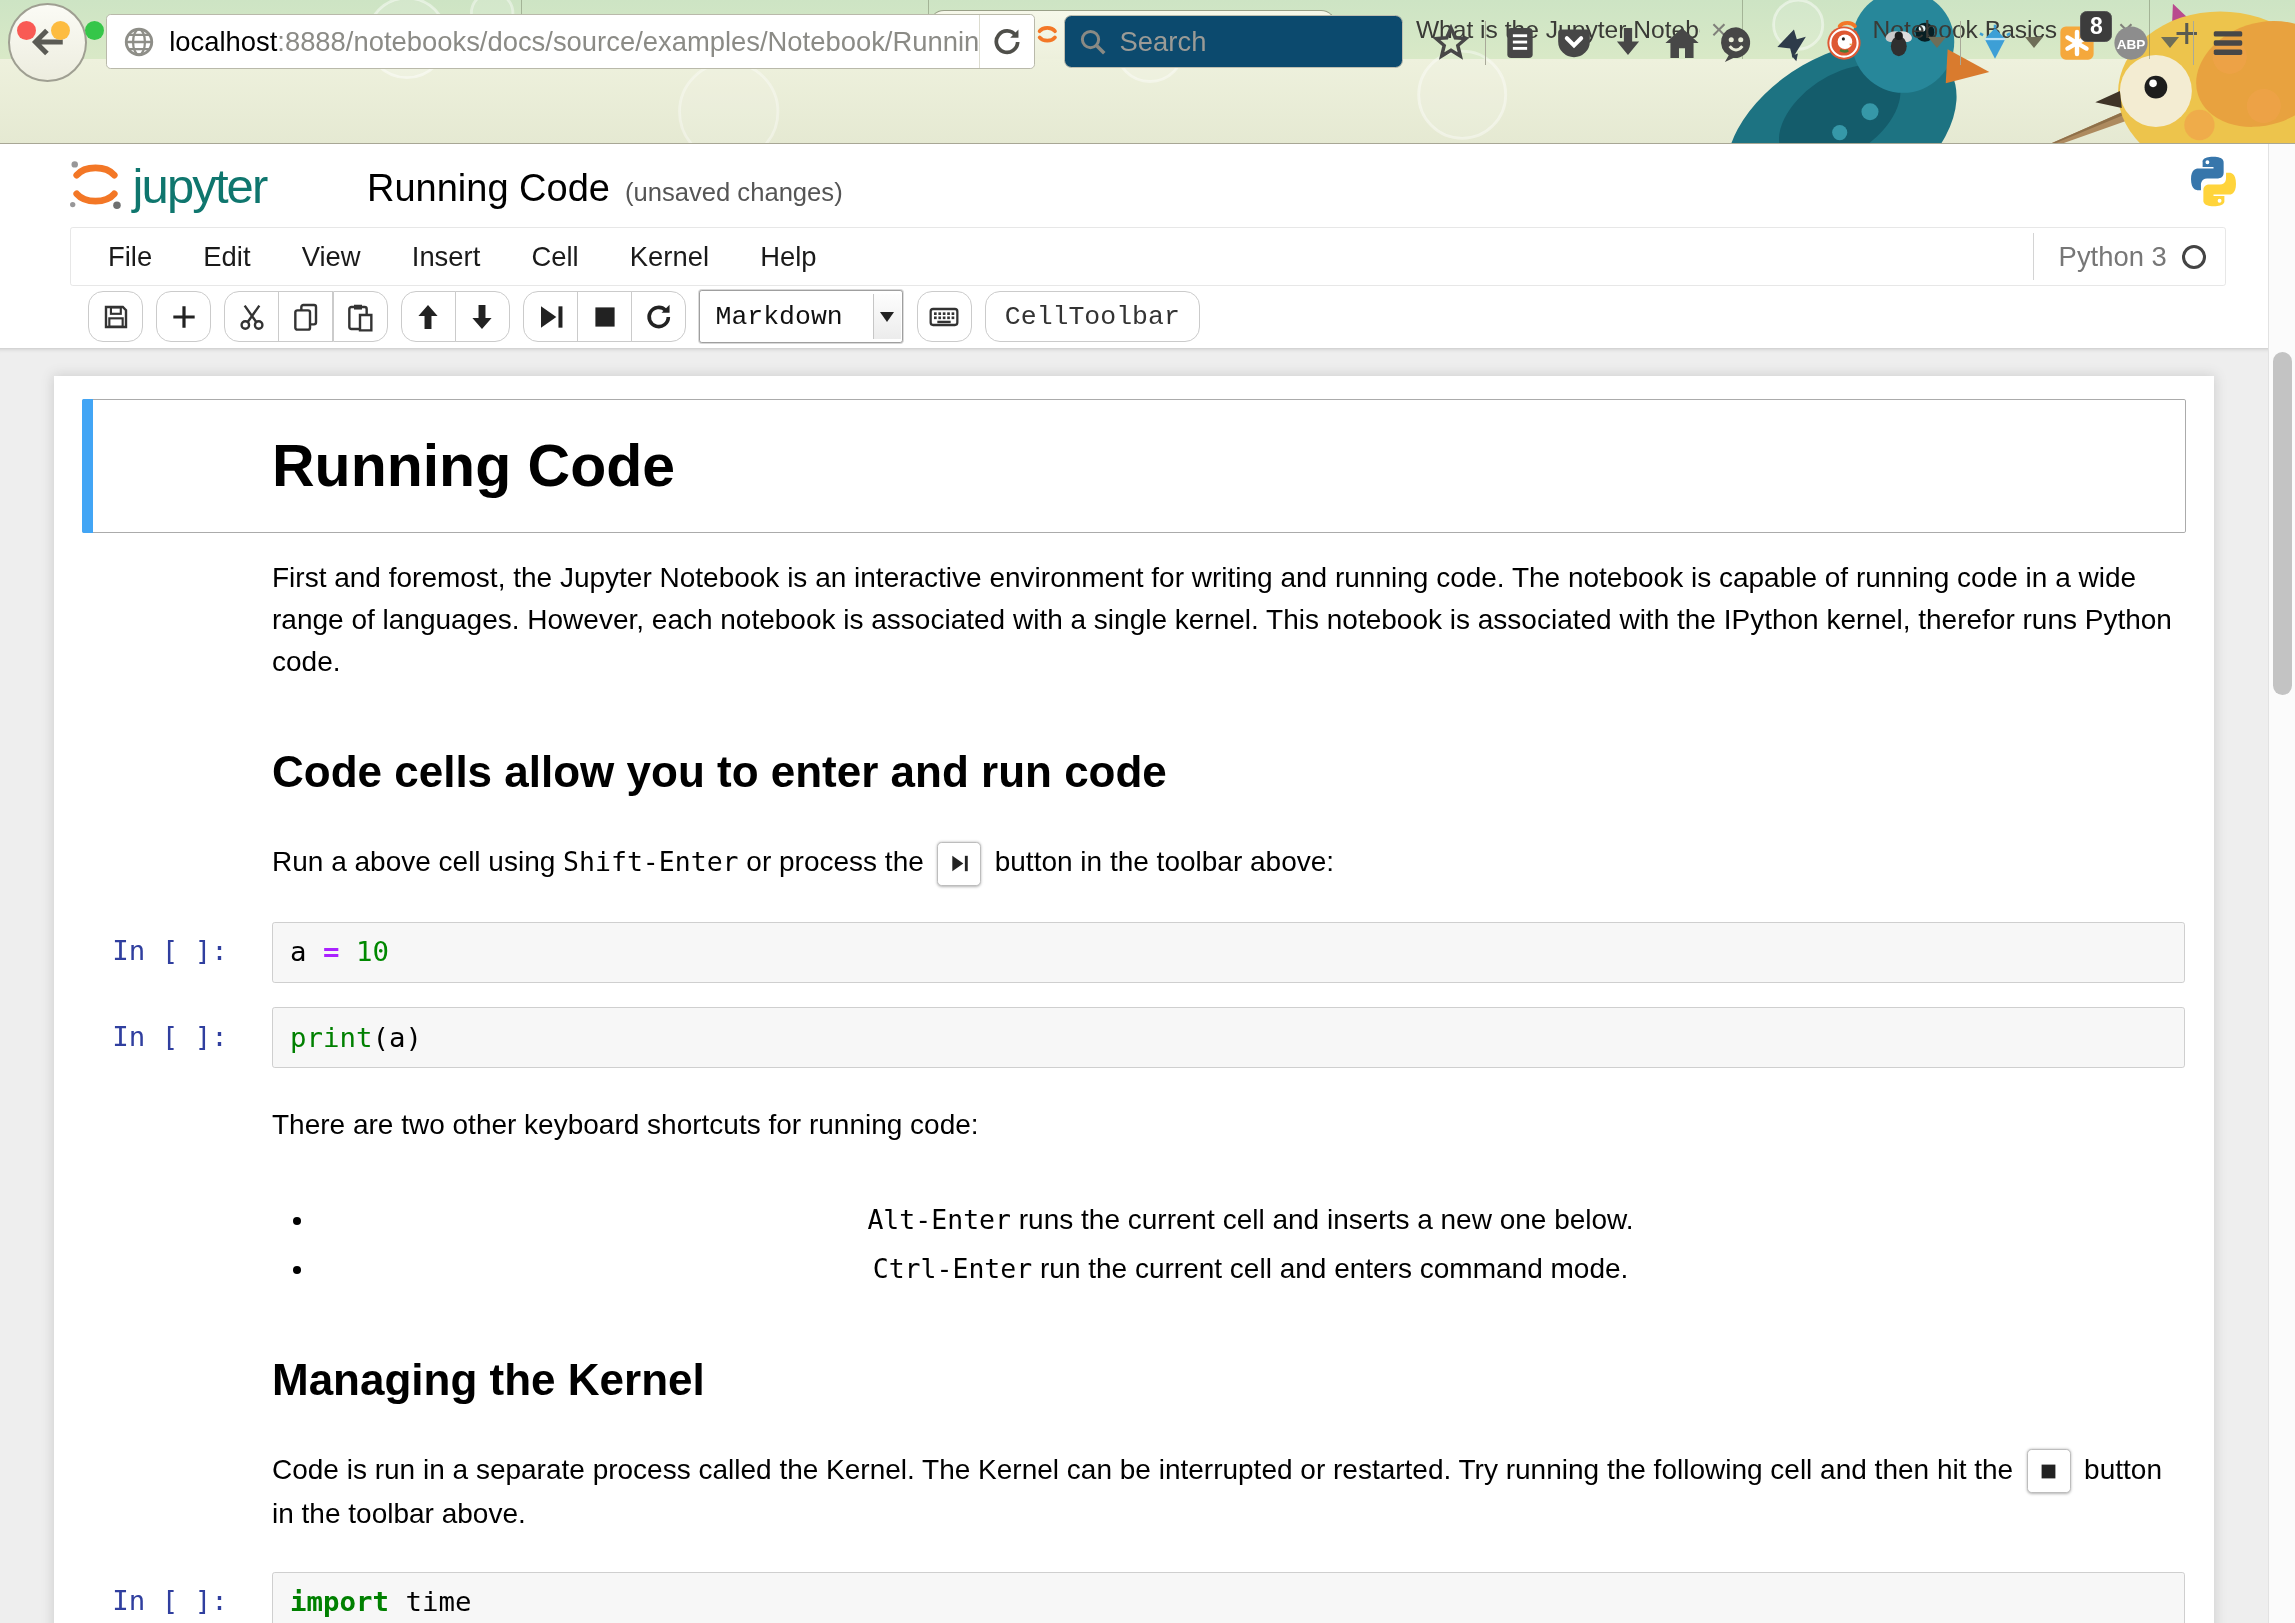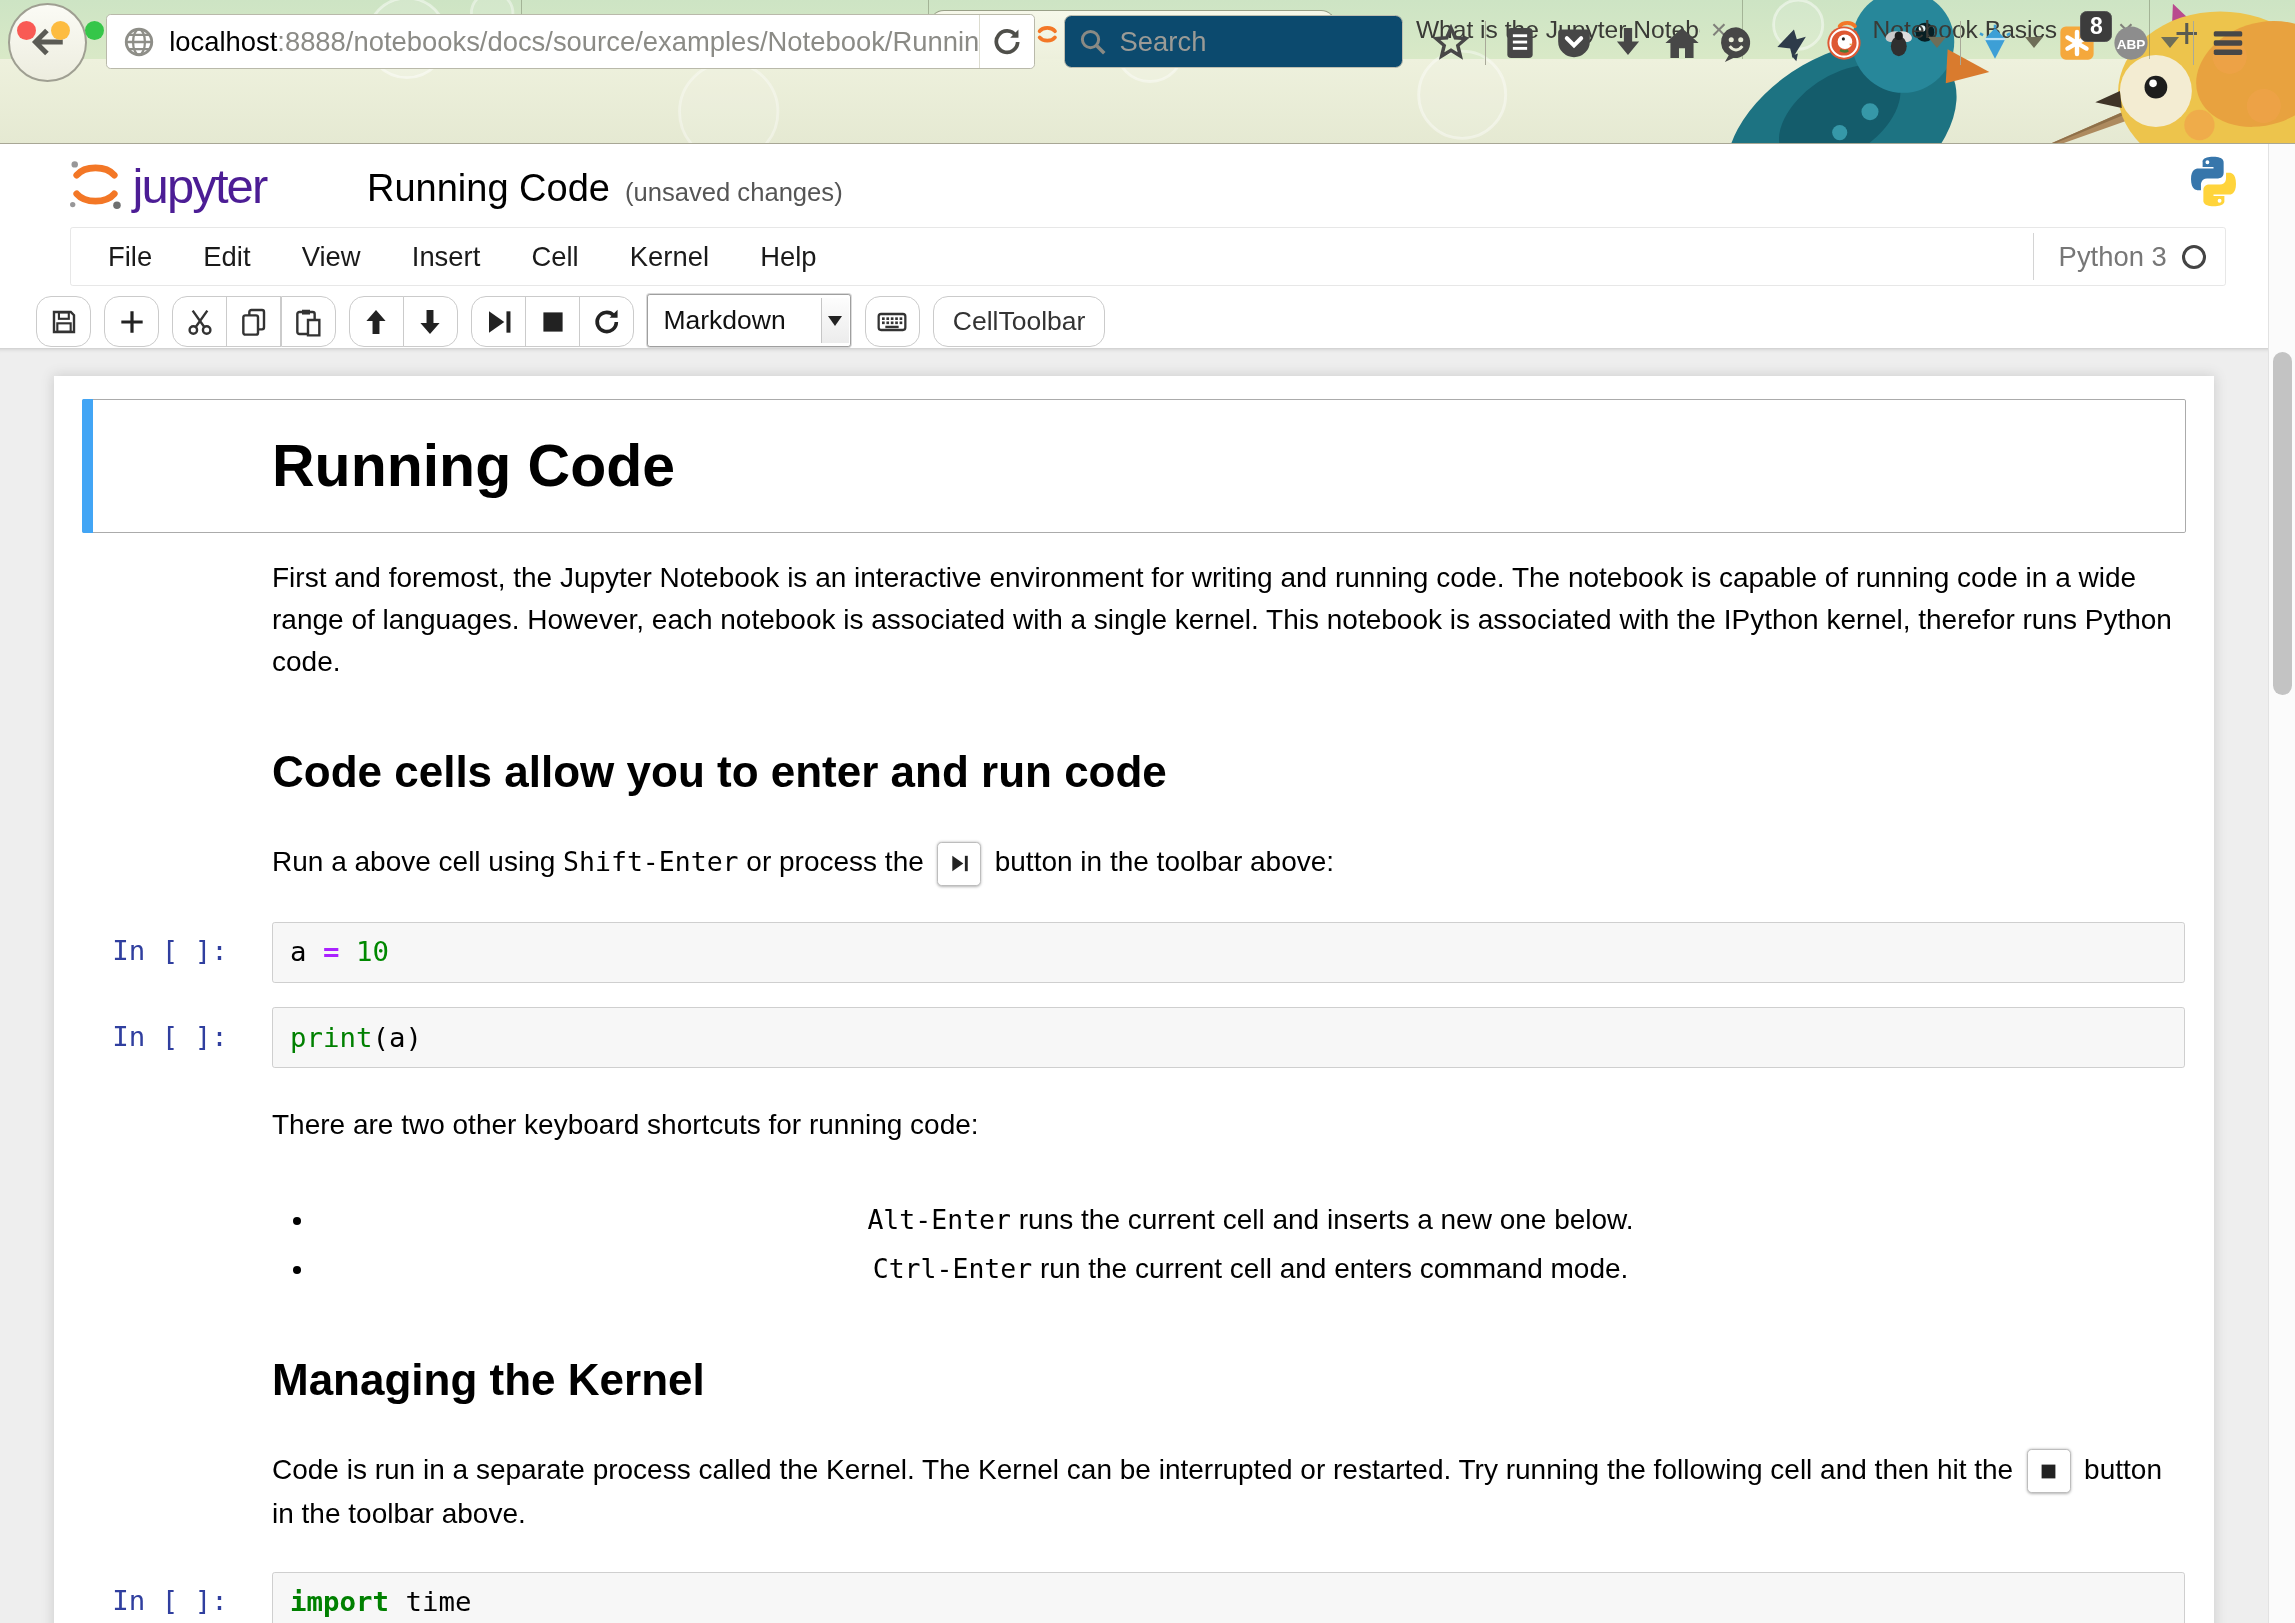--- a/index.html
+++ b/index.html
@@ -42,32 +42,32 @@
   .nicon{width:40px;height:40px;display:flex;align-items:center;justify-content:center;position:relative;flex:0 0 auto;}
   .nicon svg{width:38px;height:38px;}
   .ndiv{width:0.9px;height:44px;background:#a9a999;flex:0 0 0.9px;}
   .ncaret{width:0;height:0;border-left:9.5px solid transparent;border-right:9.5px solid transparent;border-top:11.4px solid #6e6e58;margin-left:-3.8px;flex:0 0 auto;}
   .nbadge{position:absolute;top:-11.4px;right:-15px;background:#3c3c3c;color:#fff;font-size:23px;font-weight:bold;padding:0.9px 8.5px;border-radius:6.6px;border:1.9px solid #555;}
 
   
   .app{position:absolute;top:144px;left:0;right:0;bottom:0;background:#fff;}
   .jp-header{position:relative;height:83px;}
   .jp-logo{position:absolute;left:66px;top:11.4px;display:flex;align-items:flex-end;gap:7.6px;}
-  .jp-logo .logo-text{font-size:49px;color:#4c1d95;letter-spacing:-1.9px;line-height:1;padding-bottom:3.8px;}
+  .jp-logo .logo-text{font-size:49px;color:#0f766e;letter-spacing:-1.9px;line-height:1;padding-bottom:3.8px;}
   .jp-titlewrap{position:absolute;left:367px;top:23px;display:flex;align-items:baseline;gap:15px;}
   .jp-title{font-size:38px;color:#000;}
   .jp-subtitle{font-size:25.6px;color:#555;}
   .py-logo{position:absolute;right:53px;top:7.6px;}
 
   .menubar{margin:0 70px;height:59px;border:0.9px solid #e7e7e7;border-radius:2.8px;display:flex;align-items:center;padding:0 11.4px;}
   .menu-item{font-size:27.4px;color:#1a1a1a;padding:0 25.6px;cursor:default;}
   .kernel-ind{margin-left:auto;display:flex;align-items:center;gap:13.2px;border-left:0.9px solid #d4d4d4;padding:7.6px 5.7px 7.6px 24.6px;}
   .kernel-name{font-size:27.4px;color:#777;}
 
-  .jp-toolbar{height:61px;display:flex;align-items:flex-end;gap:13.2px;padding-left:36px;}
+  .jp-toolbar{height:61px;display:flex;align-items:center;gap:13.2px;padding-left:88px;font-family:Liberation Mono, monospace;}
   .btn-group{display:flex;}
   .jbtn{width:55px;height:51px;background:#fff;border:0.9px solid #cbcbcb;border-radius:15px;display:flex;align-items:center;justify-content:center;}
   .btn-group .jbtn:not(:first-child){margin-left:-0.9px;border-top-left-radius:0;border-bottom-left-radius:0;}
   .btn-group .jbtn:not(:last-child){border-top-right-radius:0;border-bottom-right-radius:0;}
   .jbtn svg{width:32px;height:32px;}
   .celltype-select{width:204px;height:53px;background:#fff;border:0.9px solid #9f9f9f;border-radius:2.8px;display:flex;align-items:center;justify-content:space-between;padding-left:15px;box-shadow:0 0 0 0.9px #d8d8d8;}
   .celltype-select .sel-label{font-size:26.5px;color:#111;}
   .sel-arrow{width:28px;height:45px;border-left:0.9px solid #c6c6c6;display:flex;align-items:center;justify-content:center;margin-right:1.9px;background:linear-gradient(#fdfdfd,#ececec);}
   .sel-arrow i{width:0;height:0;border-left:7.6px solid transparent;border-right:7.6px solid transparent;border-top:10.4px solid #222;}
   .wide-btn{width:auto;padding:0 19px;font-size:26.5px;color:#333;}

